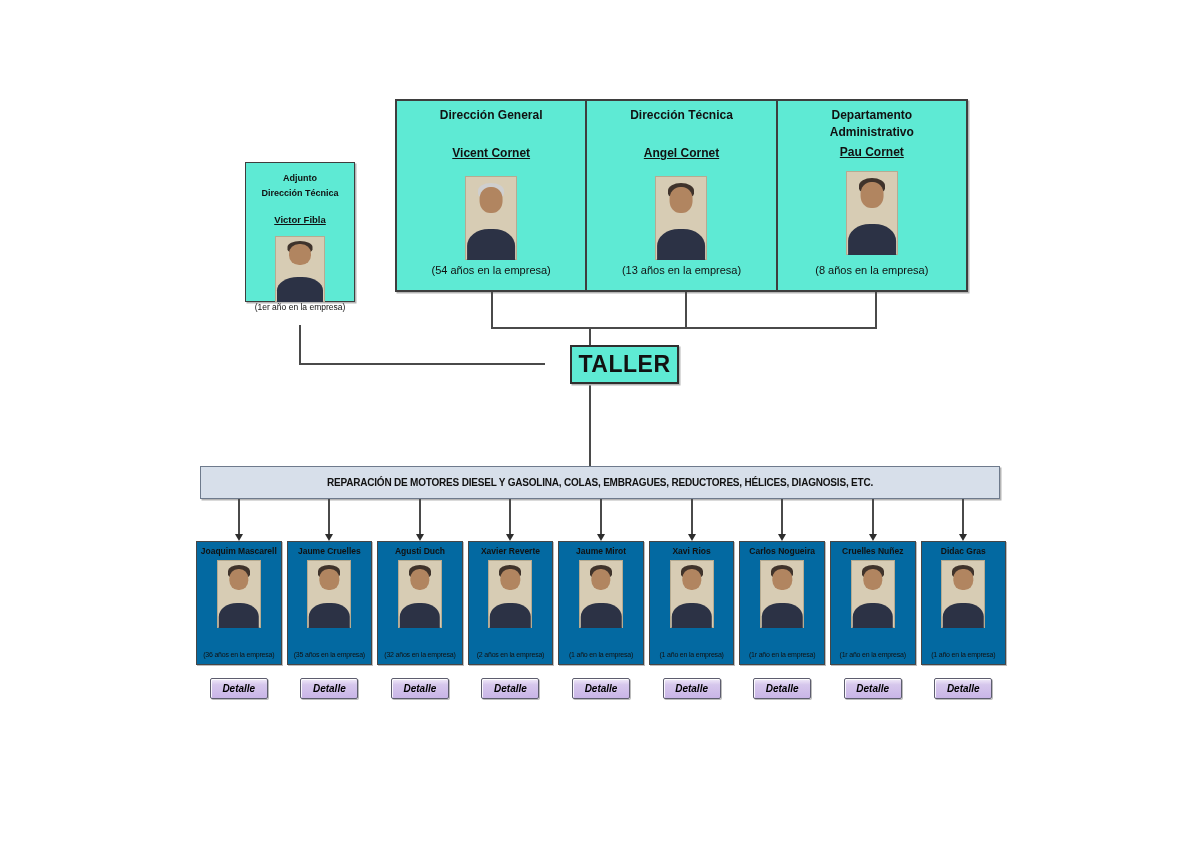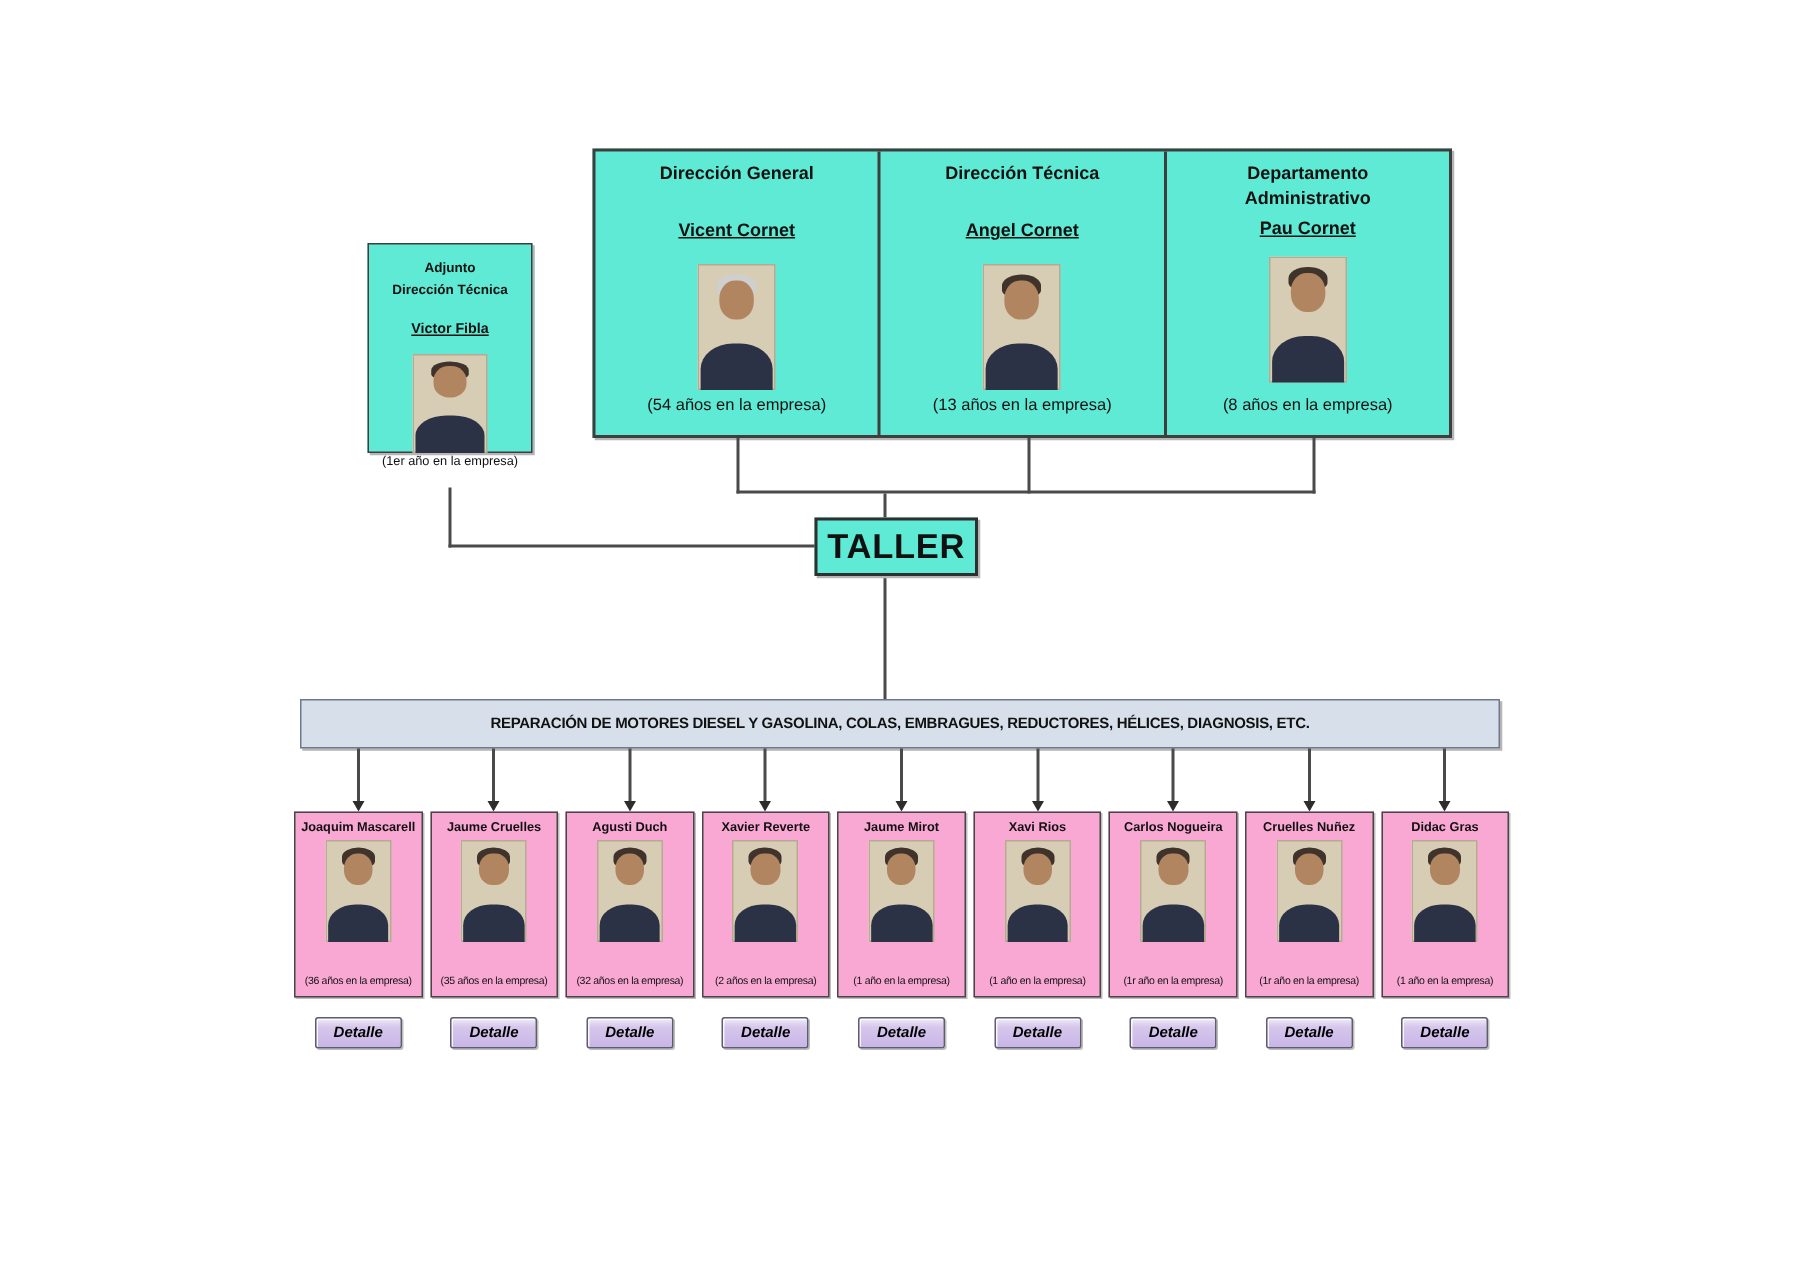--- a/index.html
+++ b/index.html
@@ -43,36 +43,36 @@
   .photo.lg { width:52px; height:84px; margin-top:16px; }
   .cell-c3 .photo.lg { margin-top:12px; }
   .photo.adj { width:50px; height:66px; margin-top:11px; }
   .photo.sm { width:44px; height:68px; margin-top:4px; }
 
   
   .vline,.hline { position:absolute; background:var(--line,#4a4a4a); }
   .vline { width:2px; } .hline { height:2px; }
 
   
-  #taller { left:543px; top:345px; width:109px; height:39px; justify-content:center;
+  #taller { left:570px; top:345px; width:109px; height:39px; justify-content:center;
             font-size:23px; font-weight:bold; letter-spacing:.5px; border-color:#2f2f2f; }
 
   
   #banner { left:200px; top:466px; width:800px; height:33px; justify-content:center;
             background:var(--banner-bg,#d7dfea); border:1.5px solid #6e7a8c;
             font-size:10px; font-weight:bold; letter-spacing:-.2px; }
   #banner .btext { align-self:center; }
 
   
   #workers { position:absolute; left:196px; top:499px; width:810px; display:flex; gap:5px; }
   .wcol { flex:1; display:flex; flex-direction:column; align-items:center; min-width:0; }
   .wdrop { width:2px; height:35px; background:var(--line,#4a4a4a); }
   .warrow { width:0; height:0; border-left:4.5px solid transparent; border-right:4.5px solid transparent;
             border-top:7px solid #2d2d2d; }
-  .wbox { width:100%; height:124px; border:1.5px solid #464646; box-sizing:border-box; background:#f9a8d4;
+  .wbox { width:100%; height:124px; border:1.5px solid #464646; box-sizing:border-box; background:#0369a1;
           display:flex; flex-direction:column; align-items:center; text-align:center;
           box-shadow:1px 1px 0 #bdbdbd; }
   .wname { margin-top:4px; font-size:8.5px; font-weight:bold; white-space:nowrap; }
   .wtenure { margin-top:auto; margin-bottom:6px; font-size:7px; letter-spacing:-.2px; white-space:nowrap; }
   .detail-btn { margin-top:13px; width:58px; height:21px; padding:0; border-radius:2px;
           font-family:"Liberation Sans", sans-serif; font-size:10px; font-weight:bold; color:#000;
           background:linear-gradient(180deg,#f1ebf9 0%, #d6c7ec 30%, var(--button-bg,#c9b5e7) 100%);
           border:1px solid var(--button-border,#5d5d6e);
           box-shadow:inset 1px 1px 0 rgba(255,255,255,.85), 1px 1px 0 #bdbdbd; cursor:pointer;font-style:italic; }
 </style>

